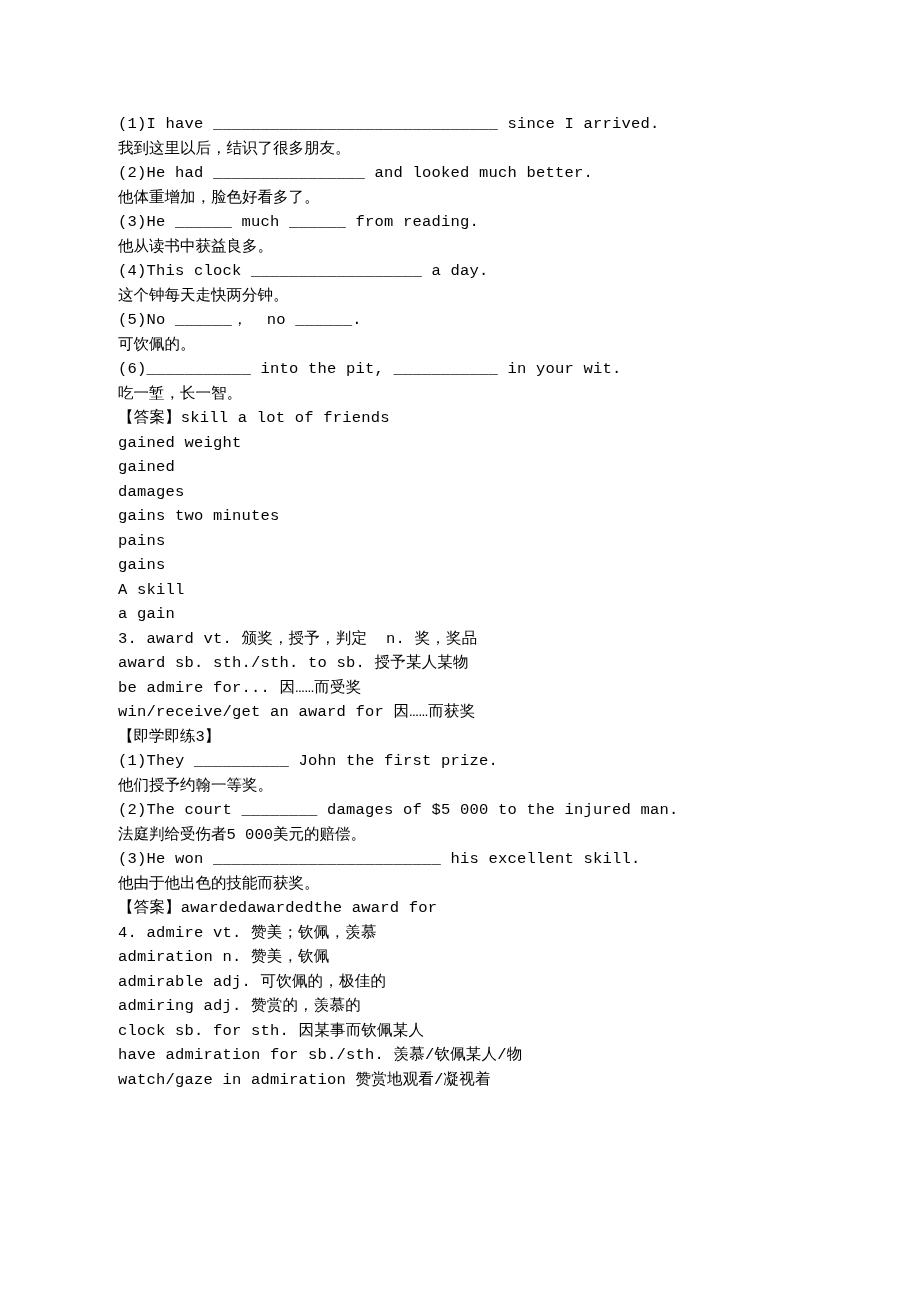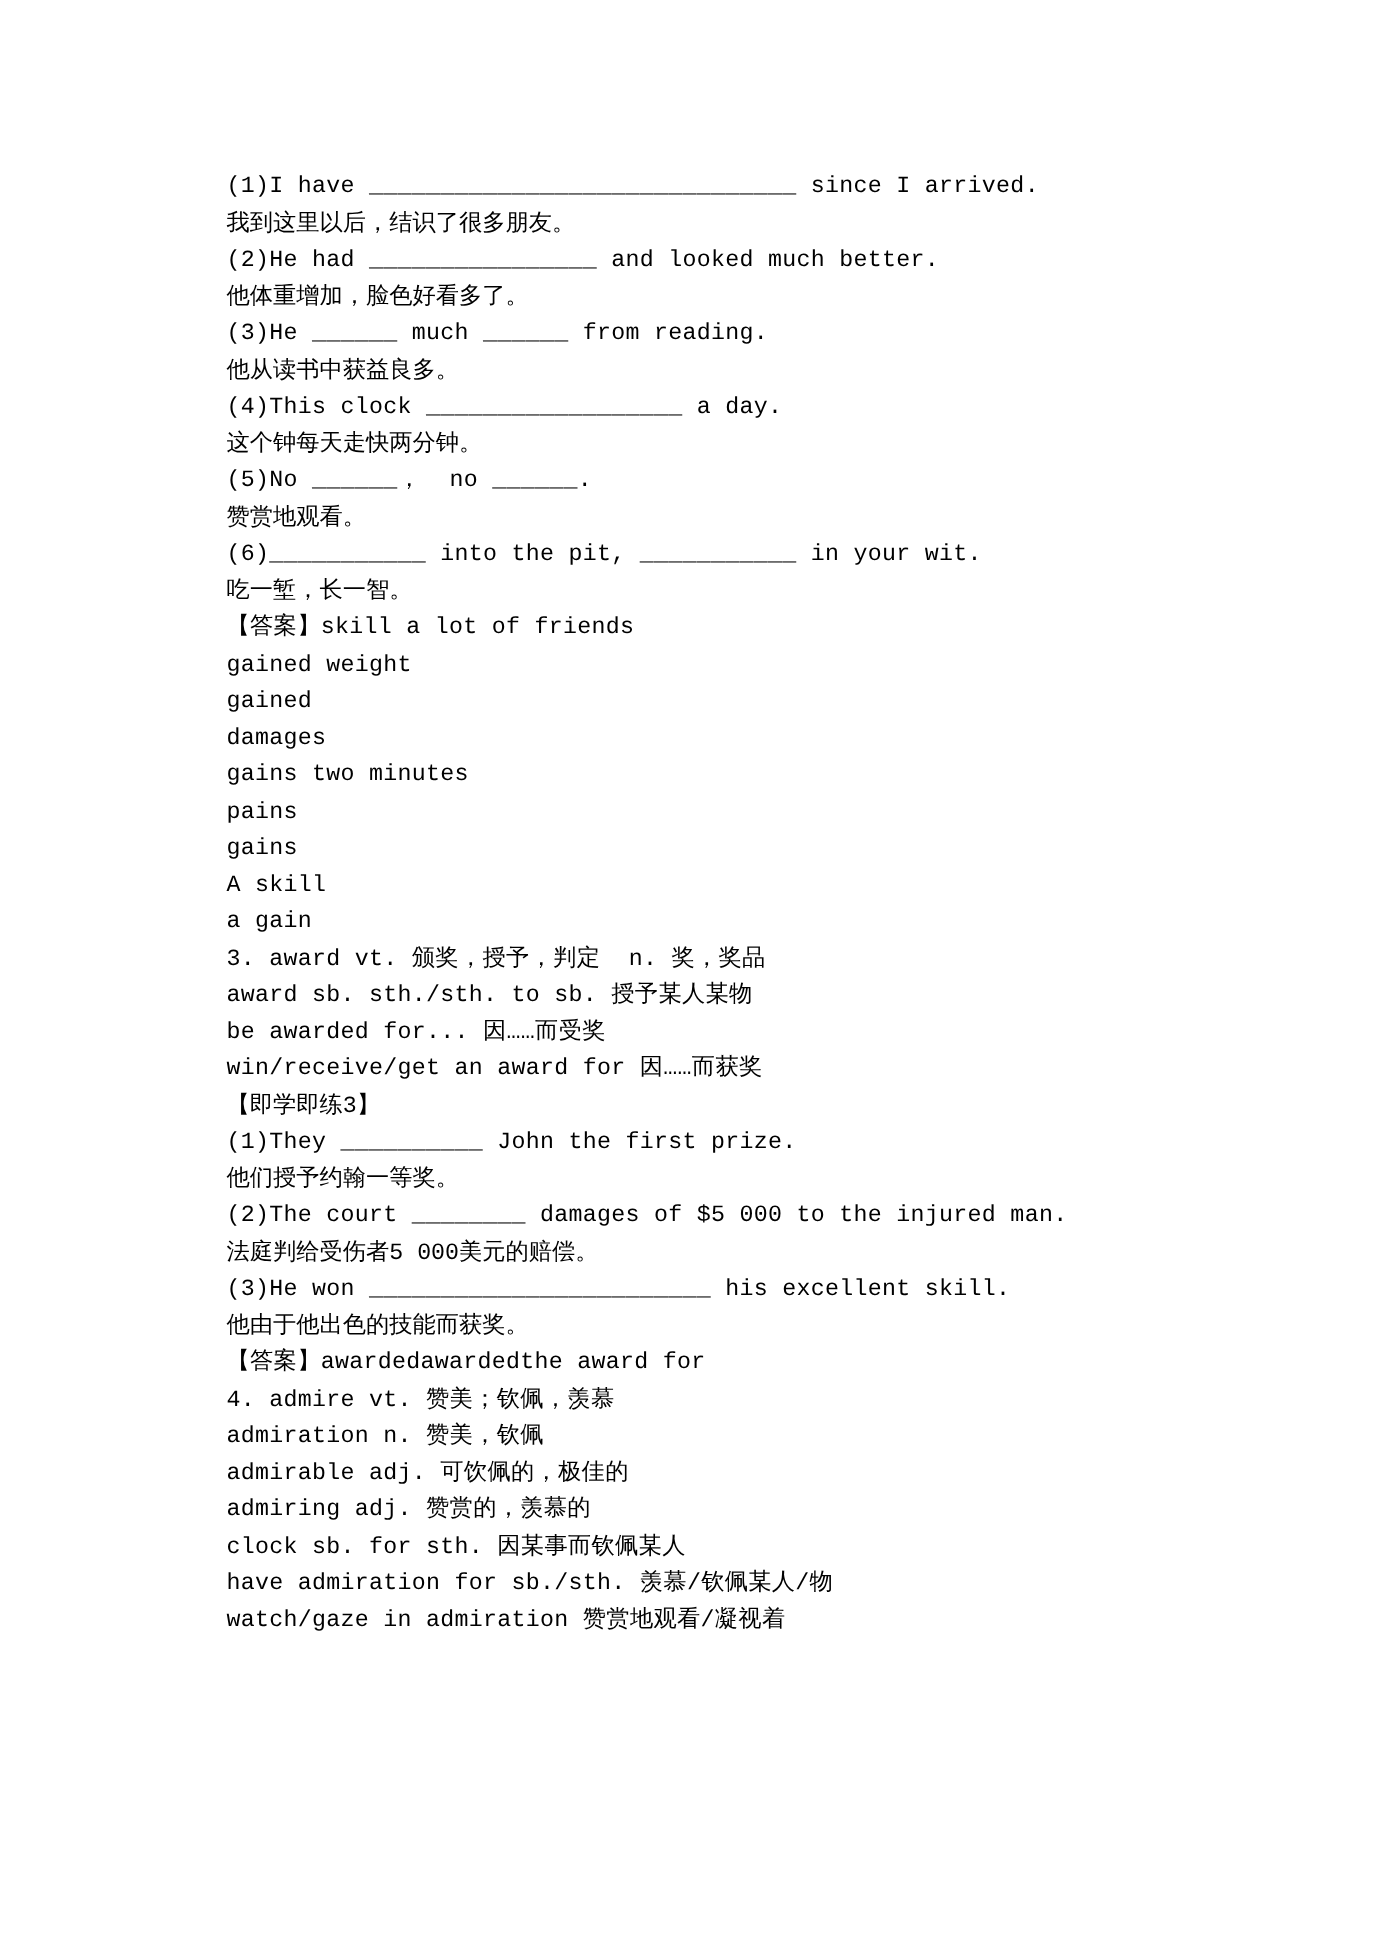--- a/index.html
+++ b/index.html
@@ -20,53 +20,52 @@
   }
   .mono {
     font-family: "Courier New", "SimSun", monospace;
     letter-spacing: 0.2px;
   }
   .cn {
     font-family: Liberation Mono, monospace;
   }
   .line {
     white-space: pre-wrap;
-    margin-left: 33px;
   }
 </style>
 </head>
 <body>
 
 <div class="page">
   <div id="body-container">
       <div class="line mono">(1)I have ______________________________ since I arrived.</div>
       <div class="line cn">我到这里以后，结识了很多朋友。</div>
       <div class="line mono">(2)He had ________________ and looked much better.</div>
       <div class="line cn">他体重增加，脸色好看多了。</div>
       <div class="line mono">(3)He ______ much ______ from reading.</div>
       <div class="line cn">他从读书中获益良多。</div>
       <div class="line mono">(4)This clock __________________ a day.</div>
       <div class="line cn">这个钟每天走快两分钟。</div>
       <div class="line mono">(5)No ______，  no ______.</div>
-      <div class="line cn">赞赏地观看。</div>
+      <div class="line cn">可饮佩的。</div>
       <div class="line mono">(6)___________ into the pit, ___________ in your wit.</div>
       <div class="line cn">吃一堑，长一智。</div>
       <div class="line mono">【答案】skill a lot of friends</div>
       <div class="line mono">gained weight</div>
       <div class="line mono">gained</div>
       <div class="line mono">damages</div>
       <div class="line mono">gains two minutes</div>
       <div class="line mono">pains</div>
       <div class="line mono">gains</div>
       <div class="line mono">A skill</div>
       <div class="line mono">a gain</div>
       <div class="line mono"></div>
       <div class="line mono">3. award vt. 颁奖，授予，判定  n. 奖，奖品</div>
       <div class="line mono">award sb. sth./sth. to sb. 授予某人某物</div>
-      <div class="line mono">be awarded for... 因……而受奖</div>
+      <div class="line mono">be admire for... 因……而受奖</div>
       <div class="line mono">win/receive/get an award for 因……而获奖</div>
       <div class="line mono"></div>
       <div class="line cn">【即学即练3】</div>
       <div class="line mono">(1)They __________ John the first prize.</div>
       <div class="line cn">他们授予约翰一等奖。</div>
       <div class="line mono">(2)The court ________ damages of $5 000 to the injured man.</div>
       <div class="line cn">法庭判给受伤者5 000美元的赔偿。</div>
       <div class="line mono">(3)He won ________________________ his excellent skill.</div>
       <div class="line cn">他由于他出色的技能而获奖。</div>
       <div class="line mono">【答案】awardedawardedthe award for</div>

